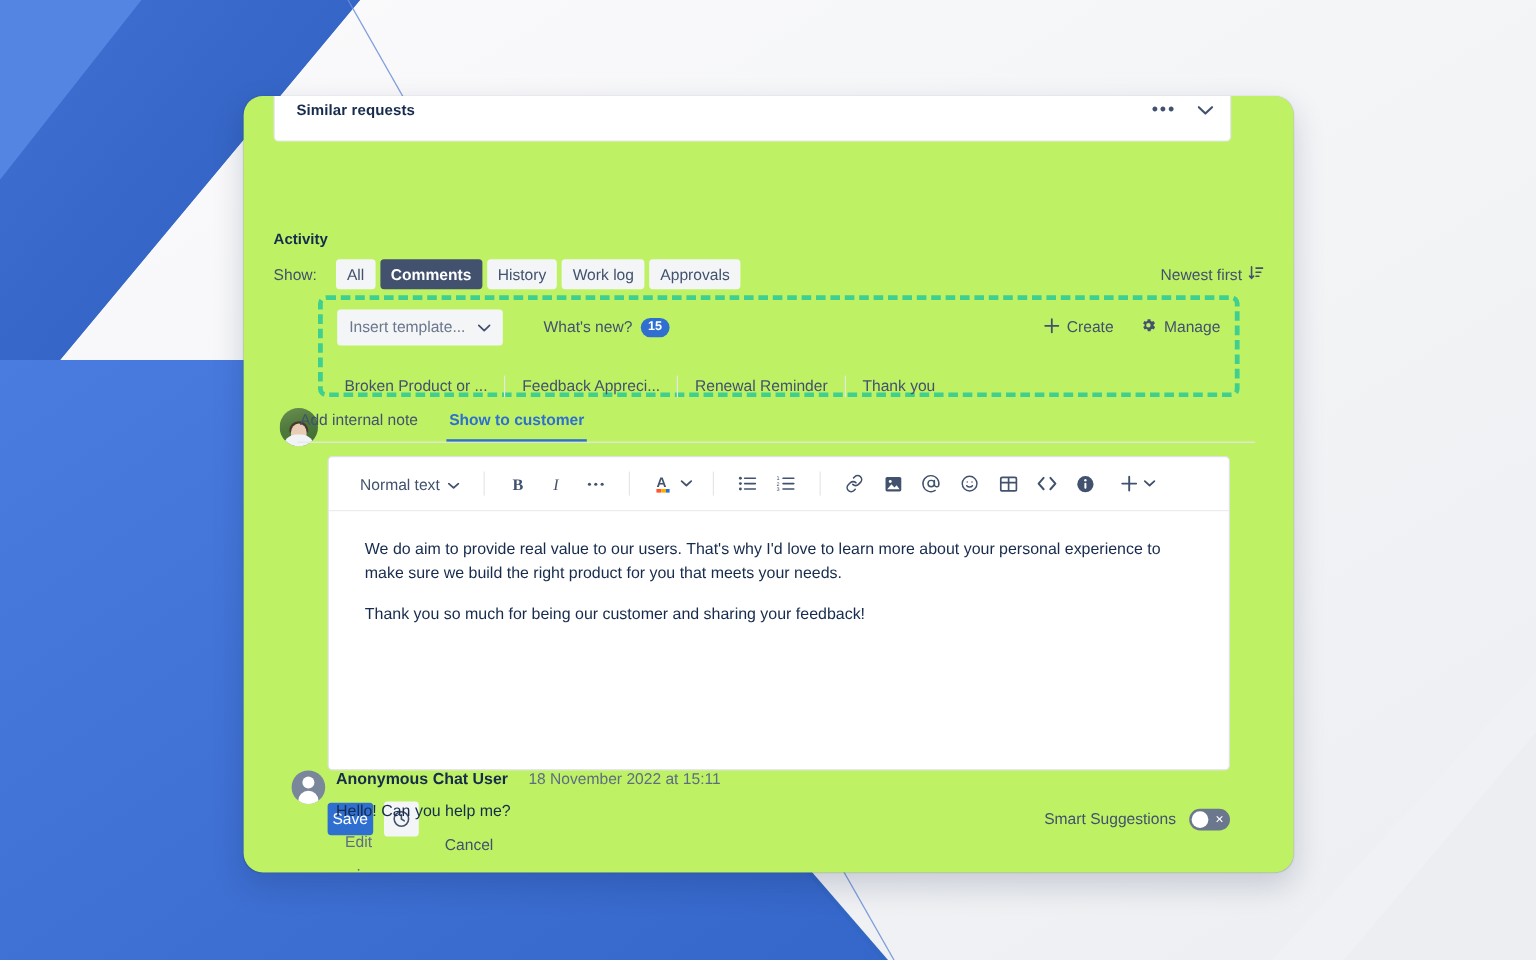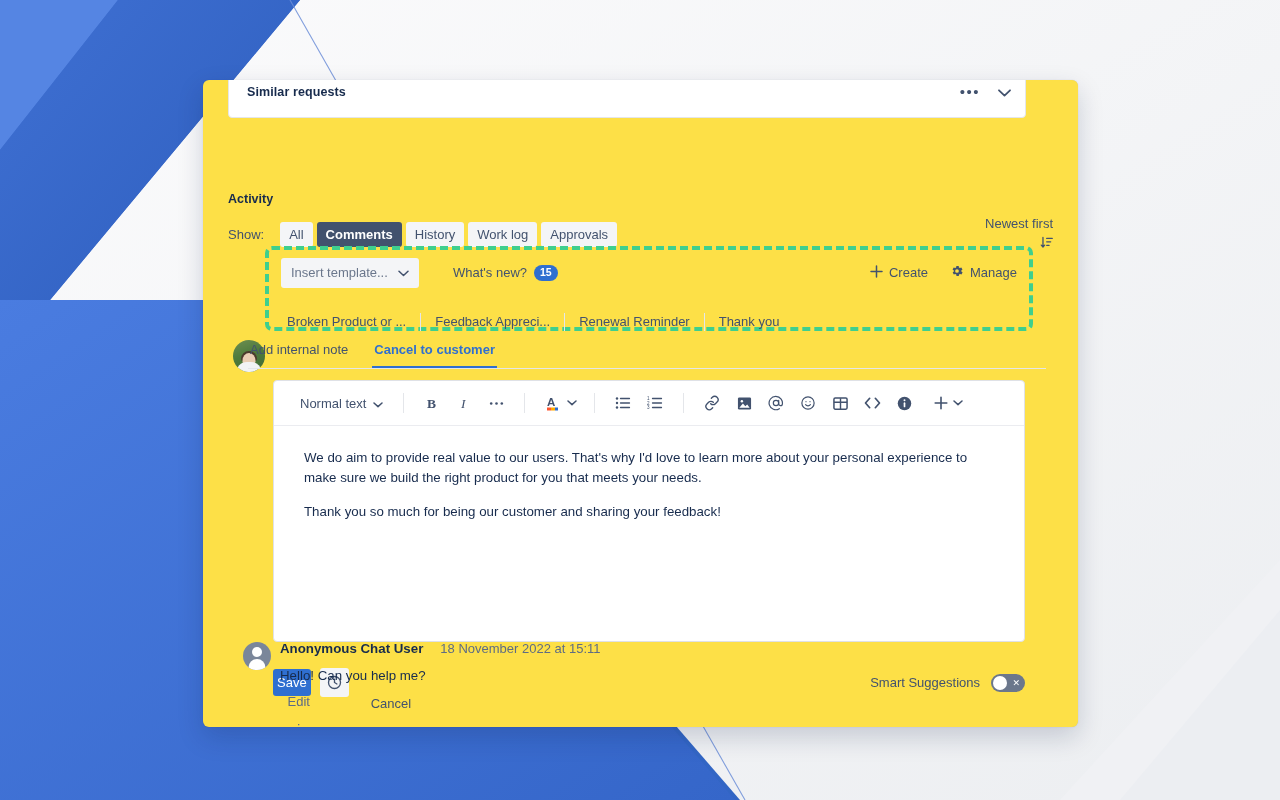--- a/index.html
+++ b/index.html
@@ -12,22 +12,22 @@
 
   
   #bg { position: absolute; inset: 0; overflow: hidden; z-index: 0; }
   #bg svg { display: block; width: 1280px; height: 800px; }
 
   
   #panel {
     position: absolute;
     left: 203px; top: 80px;
     width: 875px; height: 647px;
-    background: #fde047;
-    border-radius: 6px;
+    background: #bef264;
+    border-radius: 16px;
     box-shadow: 0 10px 26px rgba(9,30,66,.18), 0 0 1px rgba(9,30,66,.22);
     z-index: 2;
     overflow: hidden;
   }
 
   
   .sim-card {
     position: absolute;
     left: 25px; top: -22px;
     width: 798px; height: 60px;
@@ -56,21 +56,21 @@
   .show-label { font-size: 13px; color: #42526e; margin-right: 16px; }
   .filter-pill {
     font-size: 13px; color: #42526e; background: #f4f5f7;
     border-radius: 3px; padding: 5px 9px; margin-right: 4px;
     cursor: pointer; border: none; font-family: inherit;
     white-space: nowrap;
   }
   .filter-pill.active { background: #42526e; color: #ffffff; font-weight: 600; }
   .sort-btn {
     margin-left: auto; font-size: 13px; color: #42526e;
-    display: flex; align-items: flex-end; gap: 5px; cursor: pointer; flex-direction: column;
+    display: flex; align-items: flex-start; gap: 5px; cursor: pointer;
   }
 
   
   .tpl-region {
     position: absolute; left: 62px; top: 166px;
     width: 768px; height: 85px;
     border: 4px dashed #3fcf8e;
     border-radius: 7px;
   }
   .tpl-row1 {
@@ -322,21 +322,21 @@
     <div class="tpl-row2">
       <div class="chip">Broken Product or ...</div>
       <div class="chip">Feedback Appreci...</div>
       <div class="chip">Renewal Reminder</div>
       <div class="chip">Thank you</div>
     </div>
   </div>
 
   <div class="ed-tabs">
     <div class="ed-tab">Add internal note</div>
-    <div class="ed-tab active">Cancel to customer</div>
+    <div class="ed-tab active">Show to customer</div>
   </div>
 
   <div class="editor">
     <div class="ed-toolbar">
       <div class="tb-sel">
         <span>Normal text</span>
         <span>
           <svg width="10" height="6" viewBox="0 0 10 6">
               <path d="M1 1 5 4.6 9 1" fill="none" stroke="#42526e" stroke-width="1.5" stroke-linecap="round" stroke-linejoin="round"></path>
             </svg>

